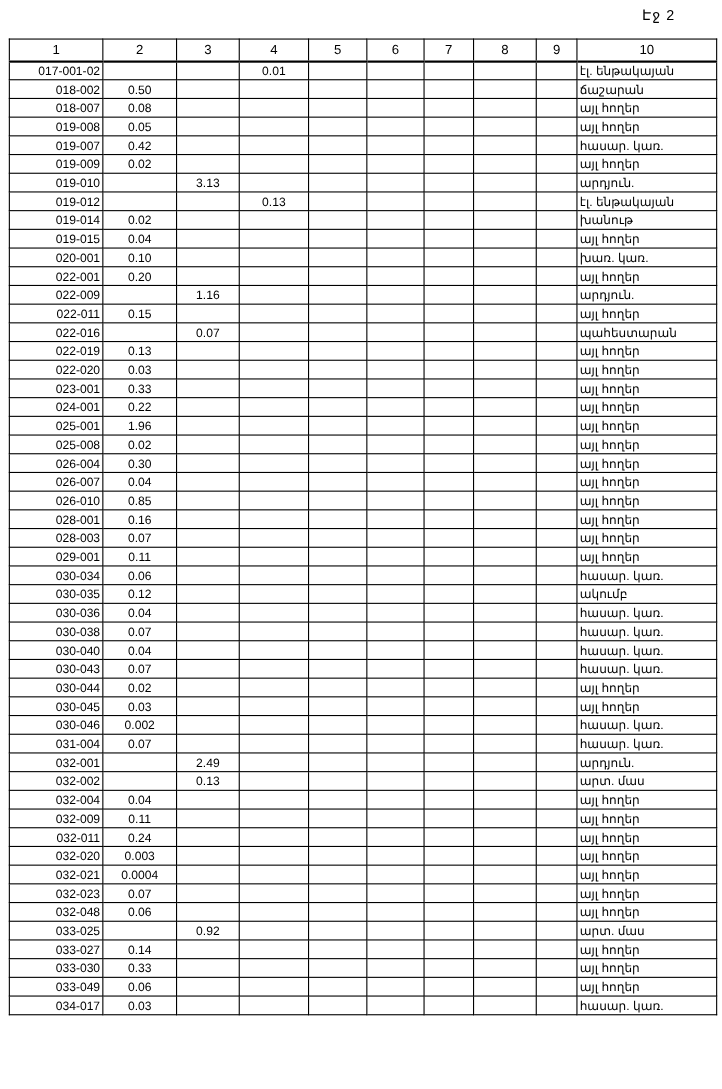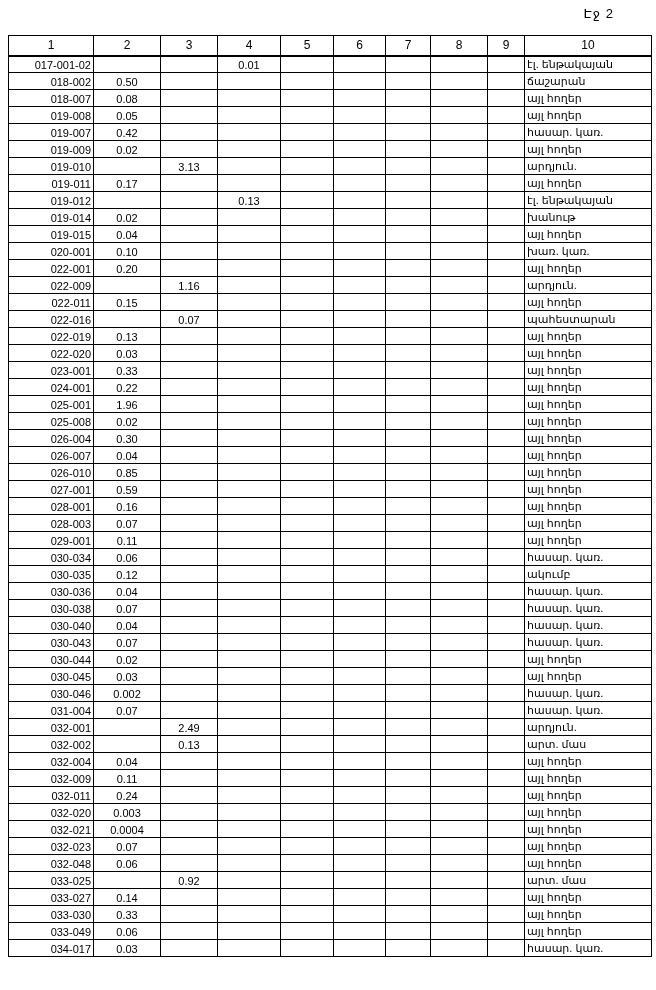--- a/index.html
+++ b/index.html
@@ -176,32 +176,20 @@
           <td class="col-3">3.13</td>
           <td class="col-4"></td>
           <td class="col-5"></td>
           <td class="col-6"></td>
           <td class="col-7"></td>
           <td class="col-8"></td>
           <td class="col-9"></td>
           <td class="col-10">արդյուն.</td>
         </tr>
         <tr>
-          <td class="col-1">019-011</td>
-          <td class="col-2">0.17</td>
-          <td class="col-3"></td>
-          <td class="col-4"></td>
-          <td class="col-5"></td>
-          <td class="col-6"></td>
-          <td class="col-7"></td>
-          <td class="col-8"></td>
-          <td class="col-9"></td>
-          <td class="col-10">այլ հողեր</td>
-        </tr>
-        <tr>
           <td class="col-1">019-012</td>
           <td class="col-2"></td>
           <td class="col-3"></td>
           <td class="col-4">0.13</td>
           <td class="col-5"></td>
           <td class="col-6"></td>
           <td class="col-7"></td>
           <td class="col-8"></td>
           <td class="col-9"></td>
           <td class="col-10">էլ. ենթակայան</td>
@@ -382,32 +370,20 @@
           <td class="col-5"></td>
           <td class="col-6"></td>
           <td class="col-7"></td>
           <td class="col-8"></td>
           <td class="col-9"></td>
           <td class="col-10">այլ հողեր</td>
         </tr>
         <tr>
           <td class="col-1">026-010</td>
           <td class="col-2">0.85</td>
-          <td class="col-3"></td>
-          <td class="col-4"></td>
-          <td class="col-5"></td>
-          <td class="col-6"></td>
-          <td class="col-7"></td>
-          <td class="col-8"></td>
-          <td class="col-9"></td>
-          <td class="col-10">այլ հողեր</td>
-        </tr>
-        <tr>
-          <td class="col-1">027-001</td>
-          <td class="col-2">0.59</td>
           <td class="col-3"></td>
           <td class="col-4"></td>
           <td class="col-5"></td>
           <td class="col-6"></td>
           <td class="col-7"></td>
           <td class="col-8"></td>
           <td class="col-9"></td>
           <td class="col-10">այլ հողեր</td>
         </tr>
         <tr>

